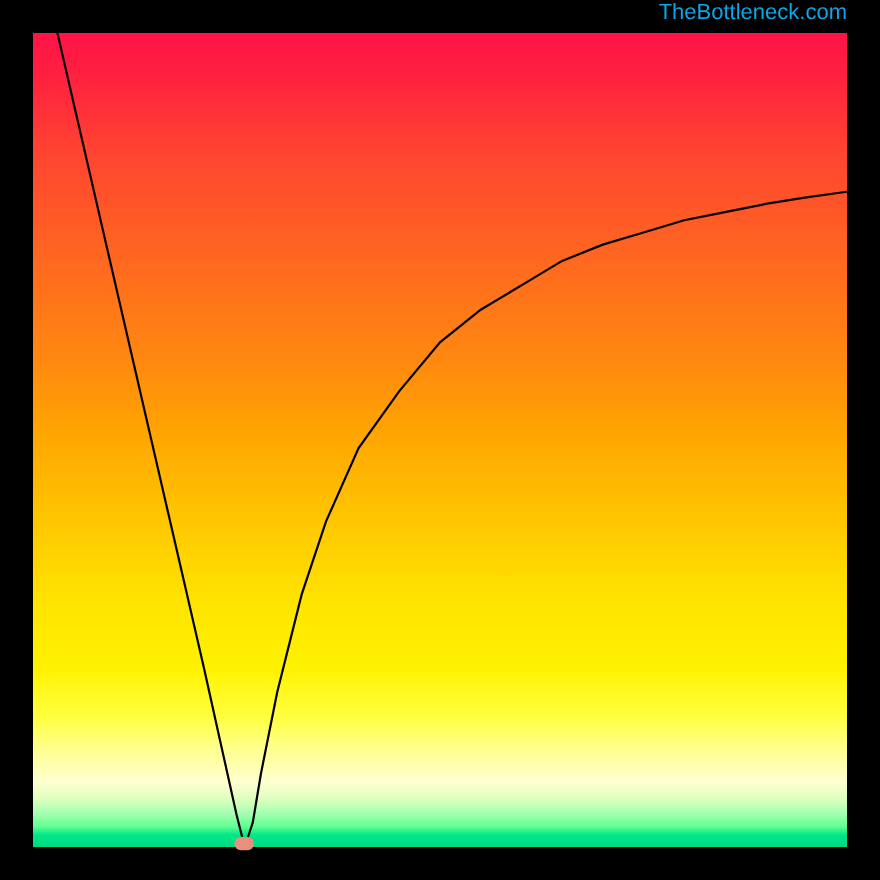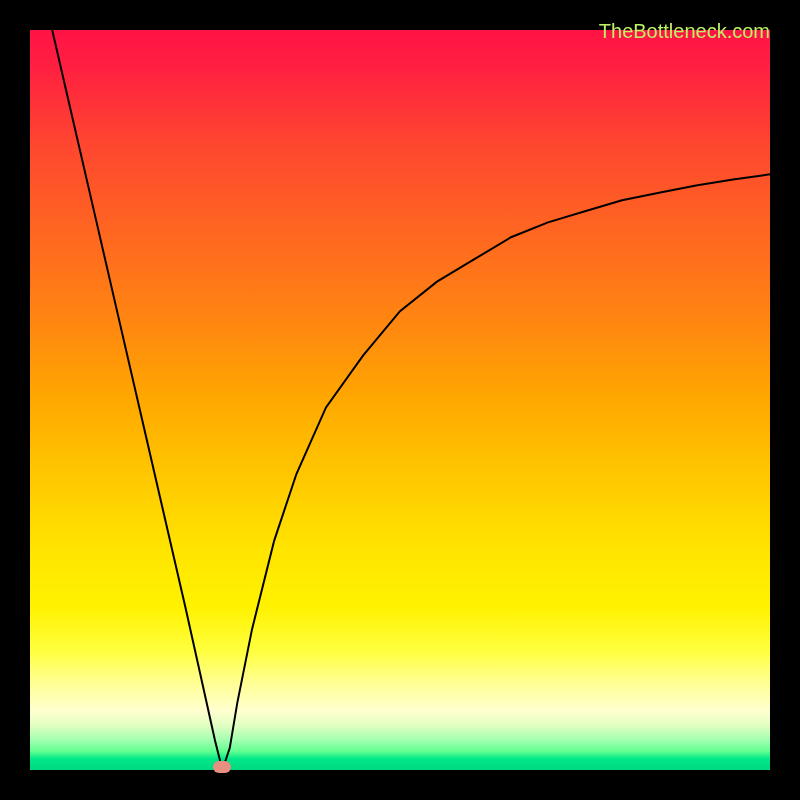--- a/index.html
+++ b/index.html
@@ -31,25 +31,25 @@
         #ffffd0 92%,
         #e0ffc0 94%,
         #a0ffb0 96%,
         #60ff90 97.5%,
         #00e888 98.5%,
         #00d880 100%
       );
     }
     .watermark {
       position: absolute;
-      top: 20px;
+      top: 0;
       right: 30px;
       font-family: Arial, sans-serif;
       font-size: 20px;
-      color: #bef264;
+      color: #0ea5e9;
       font-weight: normal;
     }
     .curve-svg {
       position: absolute;
       top: 30px;
       left: 30px;
       width: 740px;
       height: 740px;
     }
     .marker {

